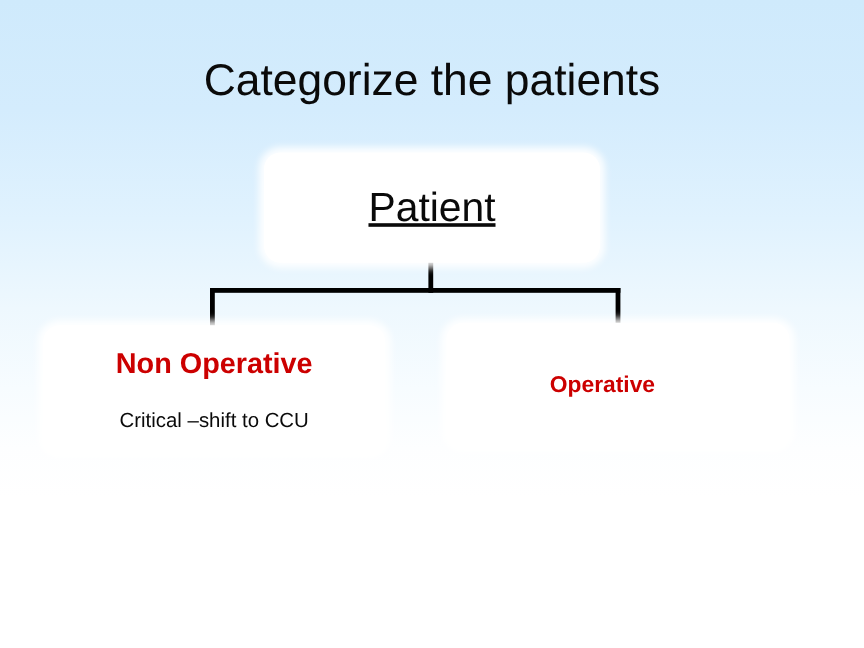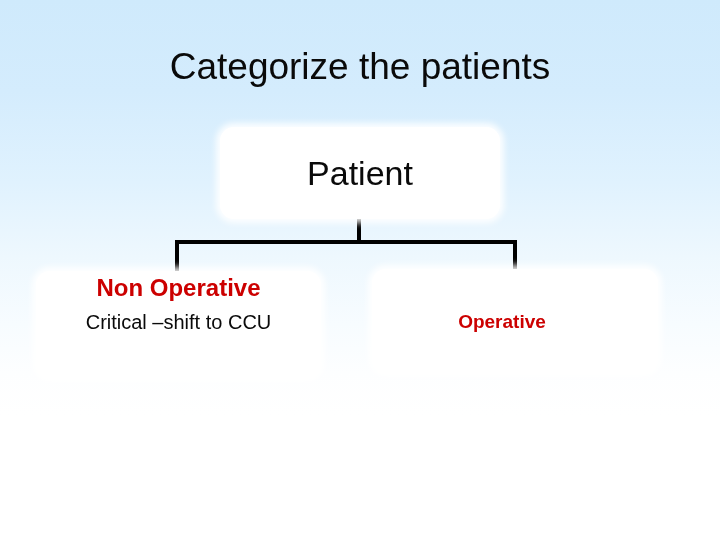--- a/index.html
+++ b/index.html
@@ -56,32 +56,35 @@
     width: 280px;
     height: 92px;
     display: flex;
     align-items: center;
     justify-content: center;
   }
   #node-patient .node-title {
     font-size: 34px;
     color: #0a0a0a;
     line-height: 38px;
+    text-decoration: underline;
   }
 
   #node-non-operative {
     left: 36px;
     top: 271px;
     width: 285px;
     height: 107px;
     display: flex;
     flex-direction: column;
     align-items: center;
+    justify-content: center;
     padding-top: 2px;
     box-sizing: border-box;
+    gap: 13px;
   }
   #node-operative {
     left: 372px;
     top: 269px;
     width: 286px;
     height: 104px;
     display: flex;
     flex-direction: column;
     align-items: center;
     justify-content: center;
@@ -96,21 +99,21 @@
     font-size: 24px;
     line-height: 30px;
     white-space: nowrap;
   }
   #node-operative .node-heading {
     font-size: 19px;
     text-align: right;
   }
   .node-sub {
     color: #0a0a0a;
-    font-size: 20px;
+    font-size: 17px;
     line-height: 24px;
     margin-top: 7px;
     white-space: nowrap;
   }
   #node-operative .node-sub {
     font-size: 19px;
     margin-top: 8px;
   }
 
   

